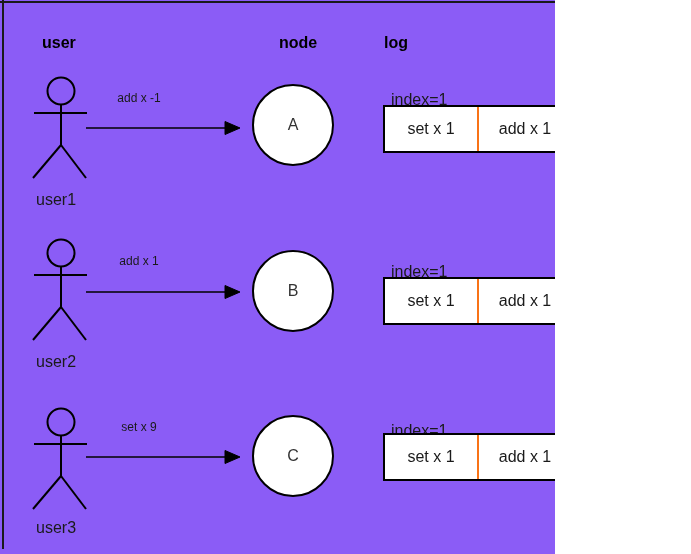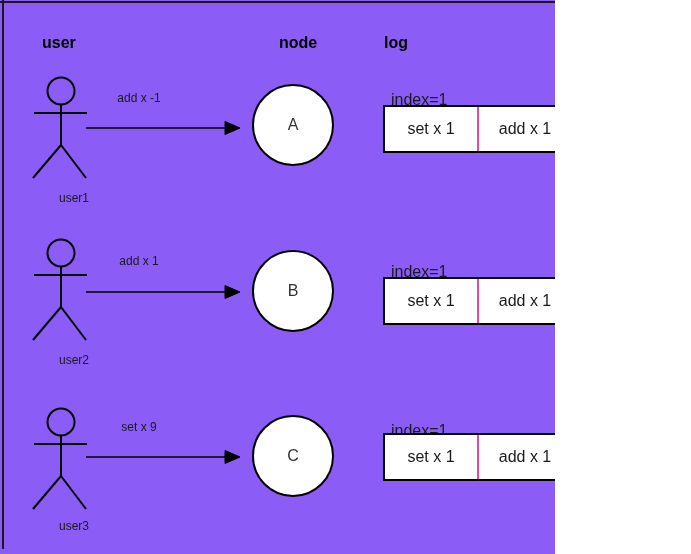--- a/index.html
+++ b/index.html
@@ -20,42 +20,42 @@
   .h-node{left:279px;}
   .h-log{left:384px;}
 
   .row{position:absolute;inset:0;pointer-events:none;}
   .row *{pointer-events:auto;}
   .r1{--fy:74px; --ny:191px; --ay:118px; --ly:91px;  --cy:84px;  --iy:66px;  --ty:105px;}
   .r2{--fy:236px;--ny:353px; --ay:282px; --ly:254px; --cy:250px; --iy:238px; --ty:277px;}
   .r3{--fy:405px;--ny:519px; --ay:447px; --ly:420px; --cy:415px; --iy:397px; --ty:433px;}
 
   .figure{position:absolute;left:31px;top:var(--fy);width:60px;height:108px;}
-  .actor-name{position:absolute;left:36px;top:var(--ny);font-size:12px;white-space:nowrap;margin-left:23px;}
+  .actor-name{position:absolute;left:36px;top:var(--ny);font-size:16px;white-space:nowrap;}
 
   .arrow{position:absolute;left:84px;top:var(--ay);width:158px;height:20px;}
   .msg-label{position:absolute;left:139px;top:var(--ly);transform:translateX(-50%);font-size:12px;white-space:nowrap;}
 
   .node-circle{
     position:absolute;left:252px;top:var(--cy);
     width:82px;height:82px;border-radius:50%;
     border:2px solid #000;box-sizing:border-box;
     display:flex;align-items:center;justify-content:center;
     font-size:16px;color:#333;background:#fff;
   }
 
   .log-index{position:absolute;left:391px;top:var(--iy);font-size:16px;white-space:nowrap;margin-top:25px;}
   .log-table{
     position:absolute;left:383px;top:var(--ty);
     width:284px;height:48px;box-sizing:border-box;
     display:flex;border:2px solid #000;background:#fff;
   }
   .log-cell{
     flex:1;display:flex;align-items:center;justify-content:center;
-    font-size:16px;color:#1a1a1a;border-right:2px solid #ec4899;box-sizing:border-box;white-space:nowrap;
+    font-size:16px;color:#1a1a1a;border-right:2px solid #f97316;box-sizing:border-box;white-space:nowrap;
   }
   .log-cell:last-child{border-right:none;}
   svg line, svg circle, svg path{stroke:#000;}
 </style>
 </head>
 <body>
 
 <div class="canvas">
   <div class="frame-top"></div>
   <div class="frame-left"></div>

